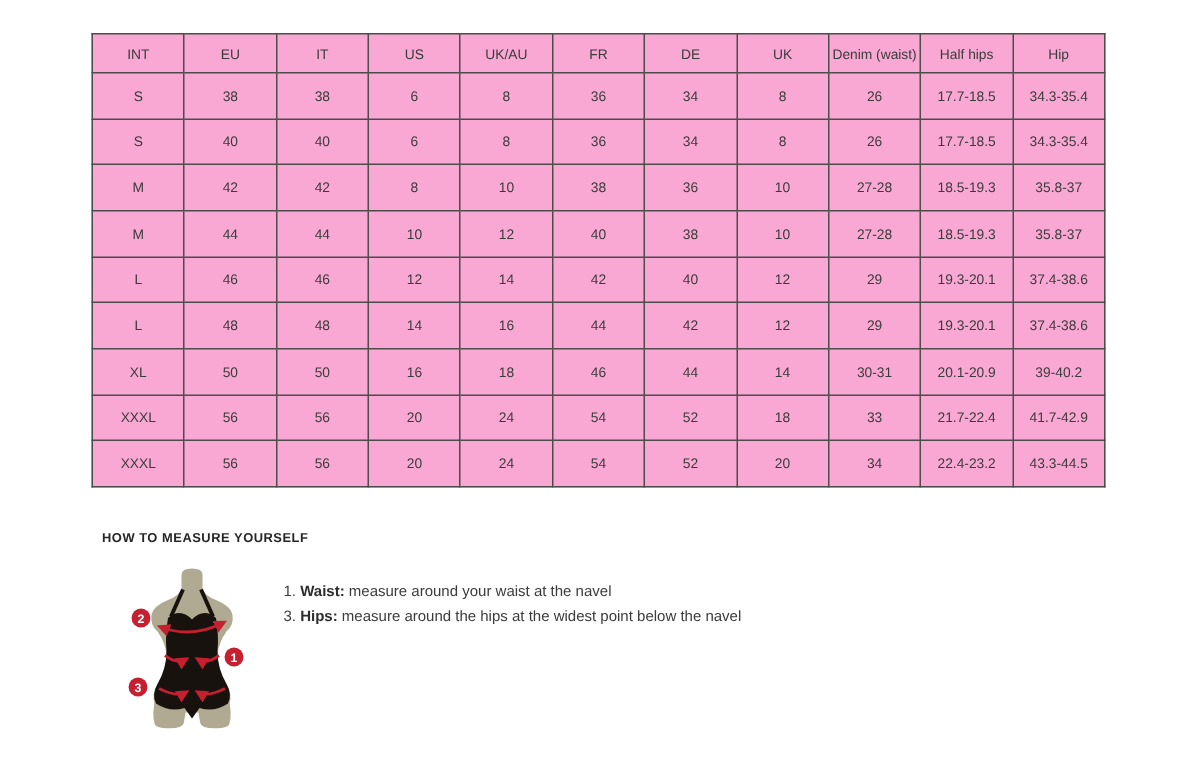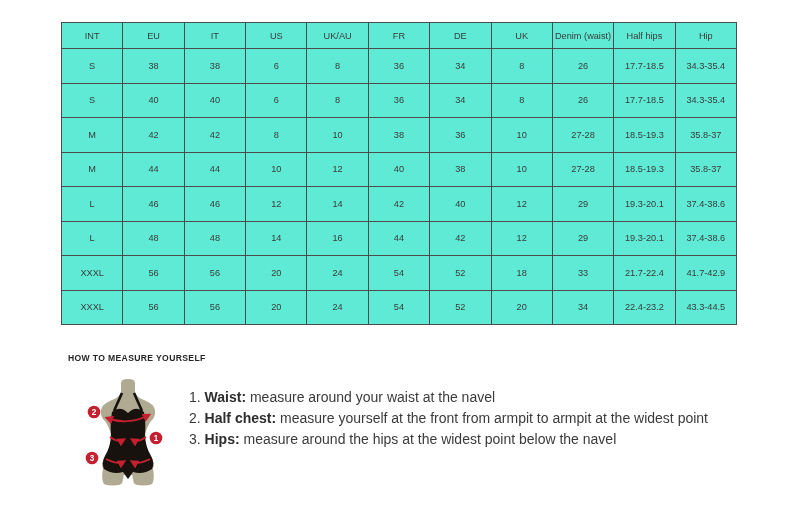--- a/index.html
+++ b/index.html
@@ -2,36 +2,36 @@
 <html><head>
 <meta charset="utf-8">
 <style>
   html,body{margin:0;padding:0;background:#ffffff;}
   body{width:798px;height:519px;font-family:"Liberation Sans",sans-serif;overflow:hidden;}
   .page{position:relative;width:798px;height:519px;background:#ffffff;}
 
   
   table.size-table{
     position:absolute;left:61px;top:22px;width:676px;height:303px;
-    table-layout:fixed;border-collapse:collapse;background:#5eead4;
+    table-layout:fixed;border-collapse:collapse;background:#f9a8d4;
   }
   table.size-table th,table.size-table td{
     border:1px solid #4c4c4c;
     text-align:center;vertical-align:middle;
     font-size:9.2px;font-weight:400;color:#3b3b3b;
     padding:0;white-space:nowrap;letter-spacing:0;
   }
   table.size-table thead th{height:25px;}
 
   
   .measure{position:absolute;left:63px;top:348px;width:660px;}
   .measure-title{margin:5px;font-size:8.6px;font-weight:700;color:#262626;letter-spacing:.35px;}
   .measure-row{display:flex;align-items:flex-start;}
   .figure-wrap{width:111px;flex:0 0 111px;margin-left:15px;margin-top:8px;}
-  .steps{list-style:none;margin:22px 0 0 0;padding:0;font-size:14px;color:#3b3b3b;}
+  .steps{list-style:none;margin:22px 0 0 0;padding:0;font-size:10px;color:#3b3b3b;}
   .steps li{margin-bottom:6.5px;line-height:1.05;}
   .steps b{color:#2d2d2d;}
 </style>
 </head>
 <body>
 
 <div class="page">
 
   <table class="size-table">
     <thead>
@@ -122,20 +122,33 @@
           <td>14</td>
           <td>16</td>
           <td>44</td>
           <td>42</td>
           <td>12</td>
           <td>29</td>
           <td>19.3-20.1</td>
           <td>37.4-38.6</td>
         </tr>
         <tr>
+          <td>XL</td>
+          <td>50</td>
+          <td>50</td>
+          <td>16</td>
+          <td>18</td>
+          <td>46</td>
+          <td>44</td>
+          <td>14</td>
+          <td>30-31</td>
+          <td>20.1-20.9</td>
+          <td>39-40.2</td>
+        </tr>
+        <tr>
           <td>XXXL</td>
           <td>56</td>
           <td>56</td>
           <td>20</td>
           <td>24</td>
           <td>54</td>
           <td>52</td>
           <td>18</td>
           <td>33</td>
           <td>21.7-22.4</td>
@@ -196,19 +209,18 @@
             <circle cx="78" cy="62" r="6.3" fill="#c51f30"></circle>
             <text x="78" y="65" fill="#ffffff">1</text>
             <circle cx="14" cy="82" r="6.3" fill="#c51f30"></circle>
             <text x="14" y="85" fill="#ffffff">3</text>
           </g>
         </svg>
       </div>
 
       <ol class="steps">
         <li><span>1.</span> <b>Waist:</b> <span>measure around your waist at the navel</span></li>
-        <li><span>2.</span> <b>Half chest:</b> <span>measure yourself at the front from armpit to armpit at the widest point</span></li>
         <li><span>3.</span> <b>Hips:</b> <span>measure around the hips at the widest point below the navel</span></li>
       </ol>
 
     </div>
   </div>
 </div>
 
 </body></html>

